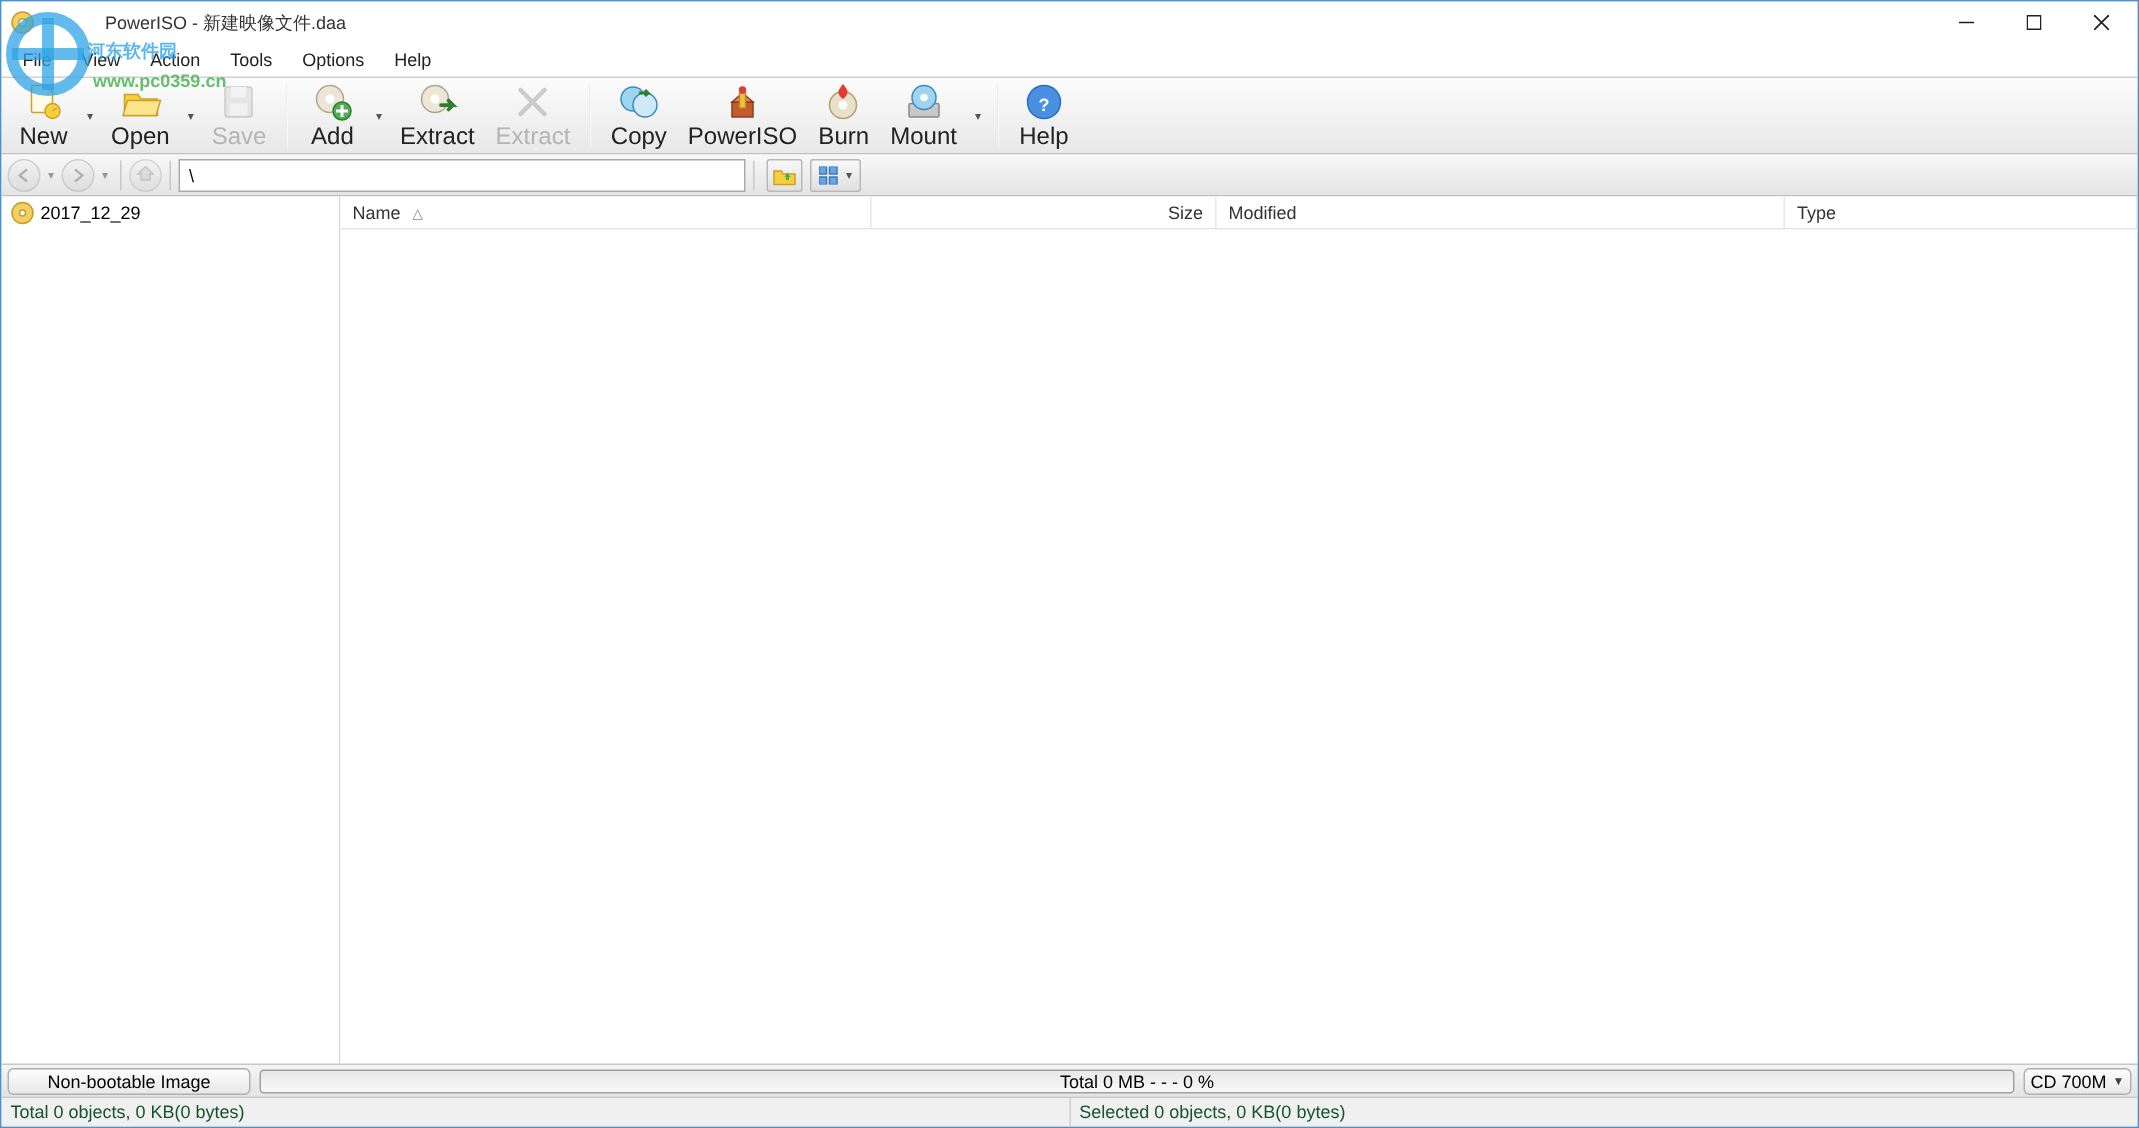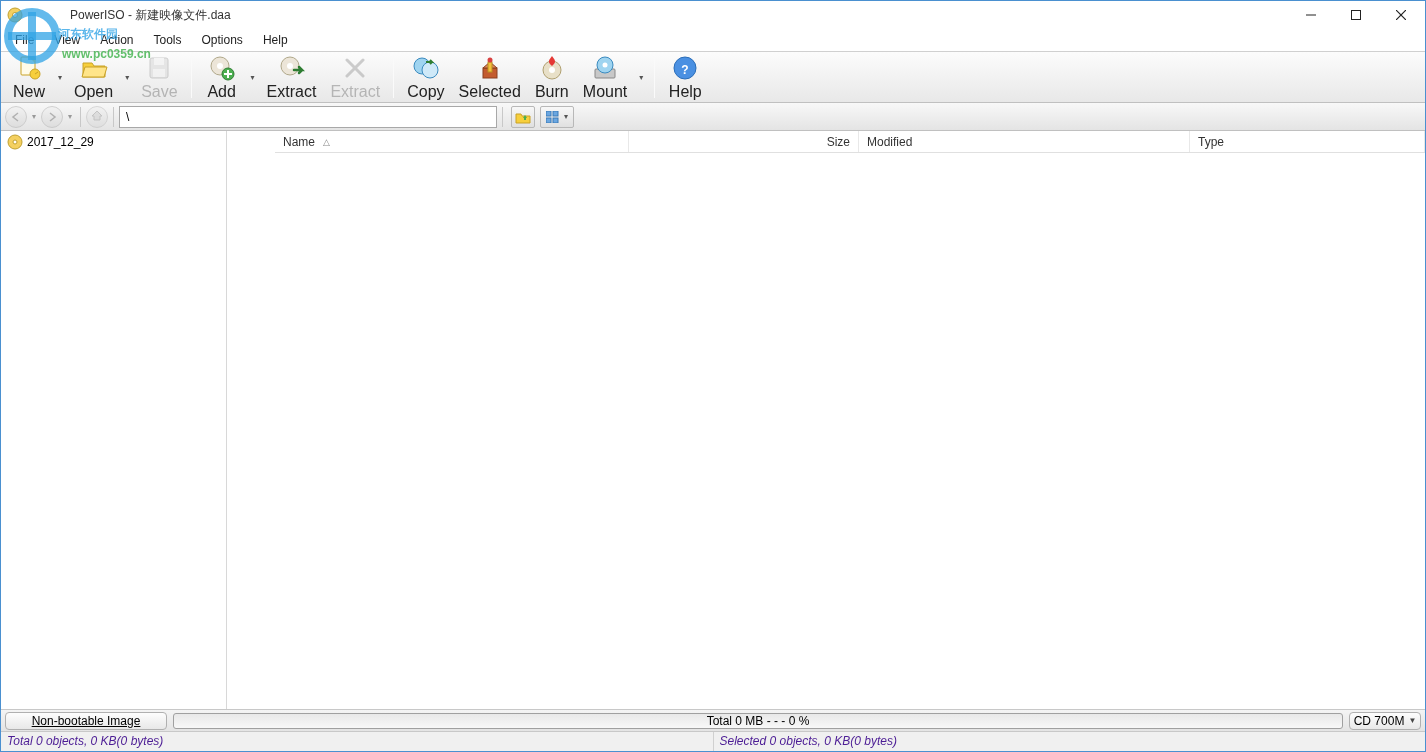--- a/index.html
+++ b/index.html
@@ -38,39 +38,39 @@
 .path-input { flex: 0 0 378px; height: 22px; border: 1px solid #a8a8a8; background: #fff; padding: 0 6px; }
 .nav-icon-btn { width: 24px; height: 22px; border: 1px solid #b8b8b8; background: linear-gradient(#f8f8f8,#e0e0e0); border-radius: 2px; display: flex; align-items: center; justify-content: center; margin-left: 3px; }
 .nav-icon-btn.wdd { width: 34px; justify-content: space-around; padding: 0 3px; }
 
 
 .main { flex: 1; display: flex; min-height: 0; justify-content: center; }
 .tree-panel { width: 226px; border-right: 1px solid #d8d8d8; background: #fff; padding: 2px; }
 .tree-item { display: flex; align-items: center; gap: 4px; padding: 1px 4px; }
 .tree-item .disc-icon { width: 16px; height: 16px; }
 .list-panel { flex: 1; display: flex; flex-direction: column; }
-.list-header { height: 22px; display: flex; border-bottom: 1px solid #e0e0e0; background: #fff; margin-left: 48px; }
+.list-header { height: 22px; display: flex; border-bottom: 1px solid #e0e0e0; background: #fff; }
 .col-head { display: flex; align-items: center; padding: 0 8px; border-right: 1px solid #e8e8e8; color: #333; }
 .col-head.name { width: 354px; }
 .col-head.size { width: 230px; justify-content: flex-end; }
 .col-head.type { width: 235px; }
 .col-head.modified { flex: 1; }
 .sort-arrow { margin-left: 8px; color: #888; font-size: 9px; }
 .list-body { flex: 1; background: #fff; }
 
 
 .progress-row { height: 22px; border-top: 1px solid #c8c8c8; background: linear-gradient(#f4f4f4,#e4e4e4); display: flex; align-items: center; padding: 0 4px; gap: 6px; }
-.boot-status { width: 162px; height: 18px; border: 1px solid #b0b0b0; border-radius: 4px; background: linear-gradient(#fdfdfd,#e8e8e8); display: flex; align-items: center; justify-content: center; text-decoration: underline; }
+.boot-status { width: 162px; height: 18px; border: 1px solid #b0b0b0; border-radius: 4px; background: linear-gradient(#fdfdfd,#e8e8e8); display: flex; align-items: center; justify-content: center; }
 .progress-bar { flex: 1; height: 16px; border: 1px solid #a0a0a0; border-radius: 3px; background: linear-gradient(#e8e8e8,#f8f8f8); position: relative; display: flex; align-items: center; justify-content: center; }
 .disc-selector { width: 72px; height: 18px; border: 1px solid #b0b0b0; border-radius: 4px; background: linear-gradient(#fdfdfd,#e8e8e8); display: flex; align-items: center; justify-content: center; gap: 4px; }
 .disc-selector .chev { font-size: 8px; color: #444; }
 
 
 .statusbar { height: 20px; border-top: 1px solid #c8c8c8; background: #f0f0f0; display: flex; }
-.status-cell { flex: 1; padding: 2px 6px; border-right: 1px solid #d0d0d0; color: #4c1d95; font-style: italic; }
+.status-cell { flex: 1; padding: 2px 6px; border-right: 1px solid #d0d0d0; color: #14532d; }
 .status-cell:last-child { border-right: none; }
 </style>
 </head>
 <body>
 
 <div class="titlebar">
   <span class="app-icon">
     <svg viewBox="0 0 16 16">
         <circle cx="8" cy="8" r="7" fill="#f4d060" stroke="#c0a030"></circle>
         <circle cx="8" cy="8" r="2.5" fill="#fff" stroke="#c0a030"></circle>
@@ -194,21 +194,21 @@
     <span class="tlabel">Copy</span>
   </div>
 
   <div class="tool-btn">
     <span class="ticon"><svg viewBox="0 0 28 28">
           <rect x="7" y="14" width="14" height="10" fill="#c35b2e" stroke="#8a3e1e"></rect>
           <path d="M7 14 l7 -6 l7 6 z" fill="#e08a5c" stroke="#8a3e1e"></path>
           <rect x="12" y="8" width="4" height="10" fill="#f4c03c" stroke="#b88f20"></rect>
           <circle cx="14" cy="6" r="2.5" fill="#d94040"></circle>
         </svg></span>
-    <span class="tlabel">Selected</span>
+    <span class="tlabel">PowerISO</span>
   </div>
 
   <div class="tool-btn">
     <span class="ticon"><svg viewBox="0 0 28 28">
           <circle cx="14" cy="16" r="9" fill="#e8e0c8" stroke="#b0a070"></circle>
           <circle cx="14" cy="16" r="3" fill="#fff"></circle>
           <path d="M14 2 c3 4 5 6 0 10 c-5 -4 -3 -6 0 -10 z" fill="#e53935"></path>
         </svg></span>
     <span class="tlabel">Burn</span>
   </div>

